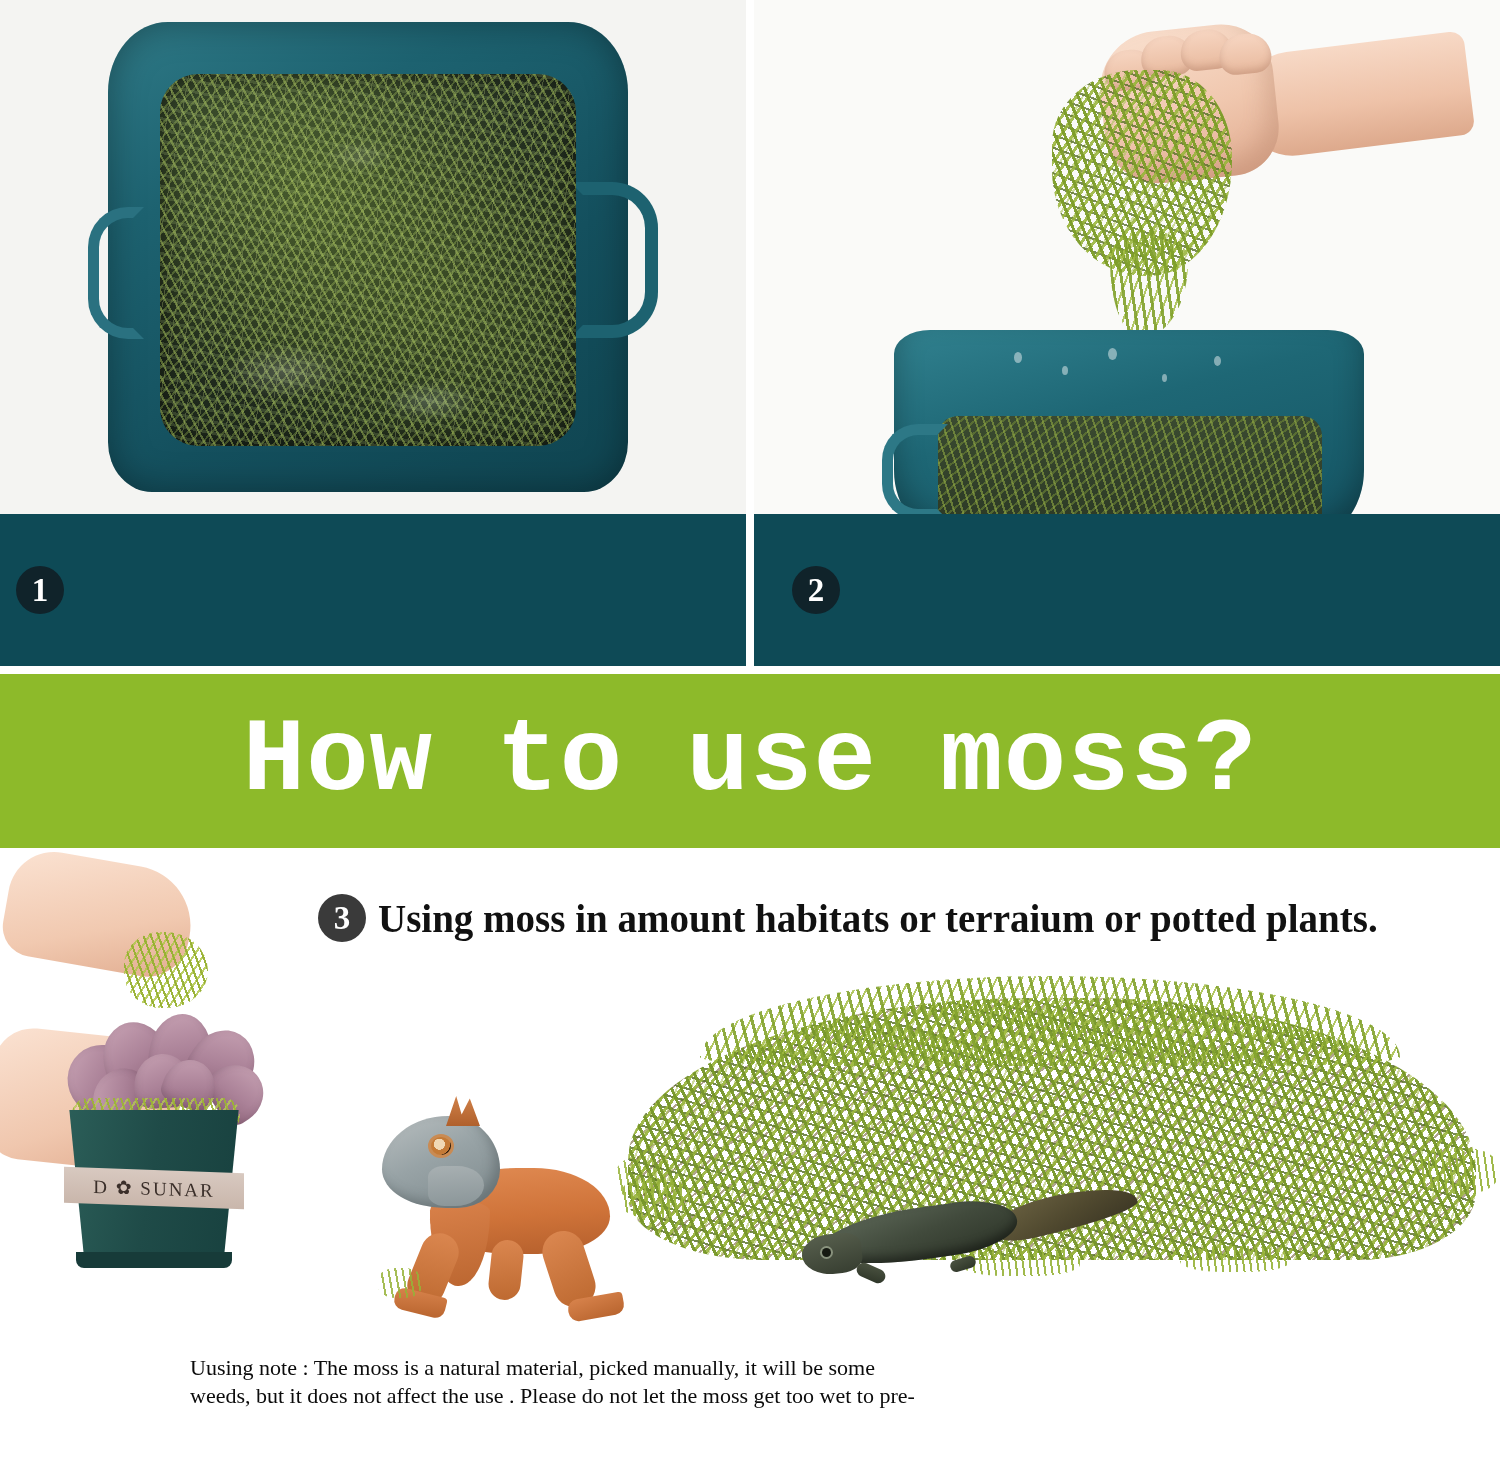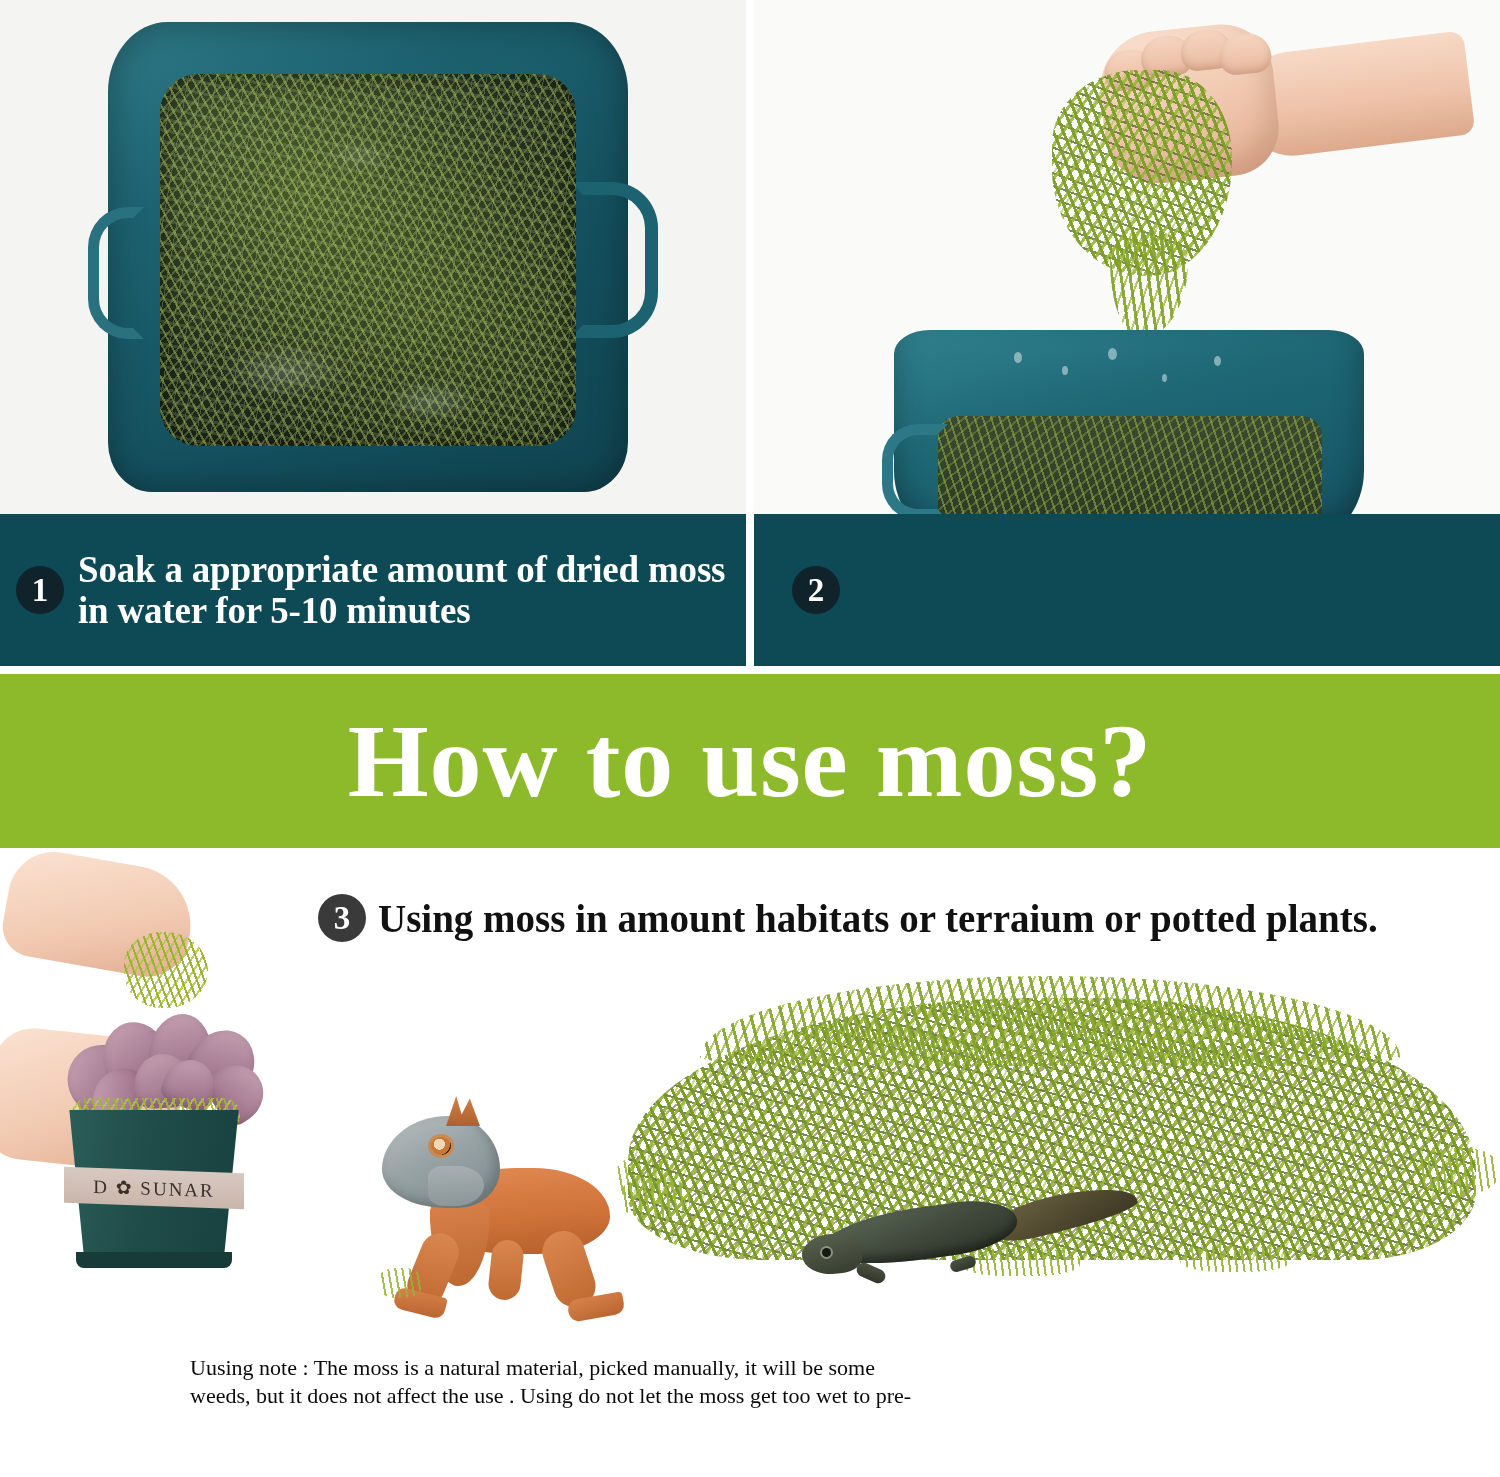--- a/index.html
+++ b/index.html
@@ -211,21 +211,21 @@
     display: flex;
     align-items: center;
     justify-content: center;
   }
   .green-title {
     color: #ffffff;
     font-size: 104px;
     font-weight: bold;
     line-height: 1;
     letter-spacing: 1px;
-    font-family: Liberation Serif, serif;
+    font-family: Liberation Mono, monospace;
     white-space: nowrap;
   }
 
   
   .bottom {
     position: absolute;
     left: 0; top: 848px;
     width: 1500px; height: 629px;
     background: #ffffff;
   }
@@ -505,21 +505,20 @@
       </div>
       <div class="basin-sm-handle" style="left:128px; top:424px;"></div>
     </div>
 
   </div>
 
   <div class="steps-row">
 
     <div class="step-banner">
       <div class="badge">1</div>
-      <div class="step-text">Soak a appropriate amount of dried moss in water for 5-10 minutes</div>
     </div>
 
     <div class="step-banner right">
       <div class="badge">2</div>
     </div>
 
   </div>
 
   <div class="green-banner">
     <div class="green-title">How to use moss?</div>
@@ -585,17 +584,17 @@
       <div class="sal-tail"></div>
       <div class="sal-body"></div>
       <div class="sal-head"></div>
       <div class="sal-eye"></div>
       <div class="sal-leg" style="left:56px;  top:88px; width:30px; height:14px; transform:rotate(24deg);"></div>
       <div class="sal-leg" style="left:150px; top:80px; width:26px; height:12px; transform:rotate(-16deg);"></div>
     </div>
 
     <div class="note">
       <span class="note-line">Uusing note : The moss is a natural material, picked manually, it will be some</span>
-      <span class="note-line">weeds, but it does not affect the use . Using do not let the moss get too wet to pre-</span>
+      <span class="note-line">weeds, but it does not affect the use . Please do not let the moss get too wet to pre-</span>
     </div>
 
   </div>
 </div>
 
 </body></html>

